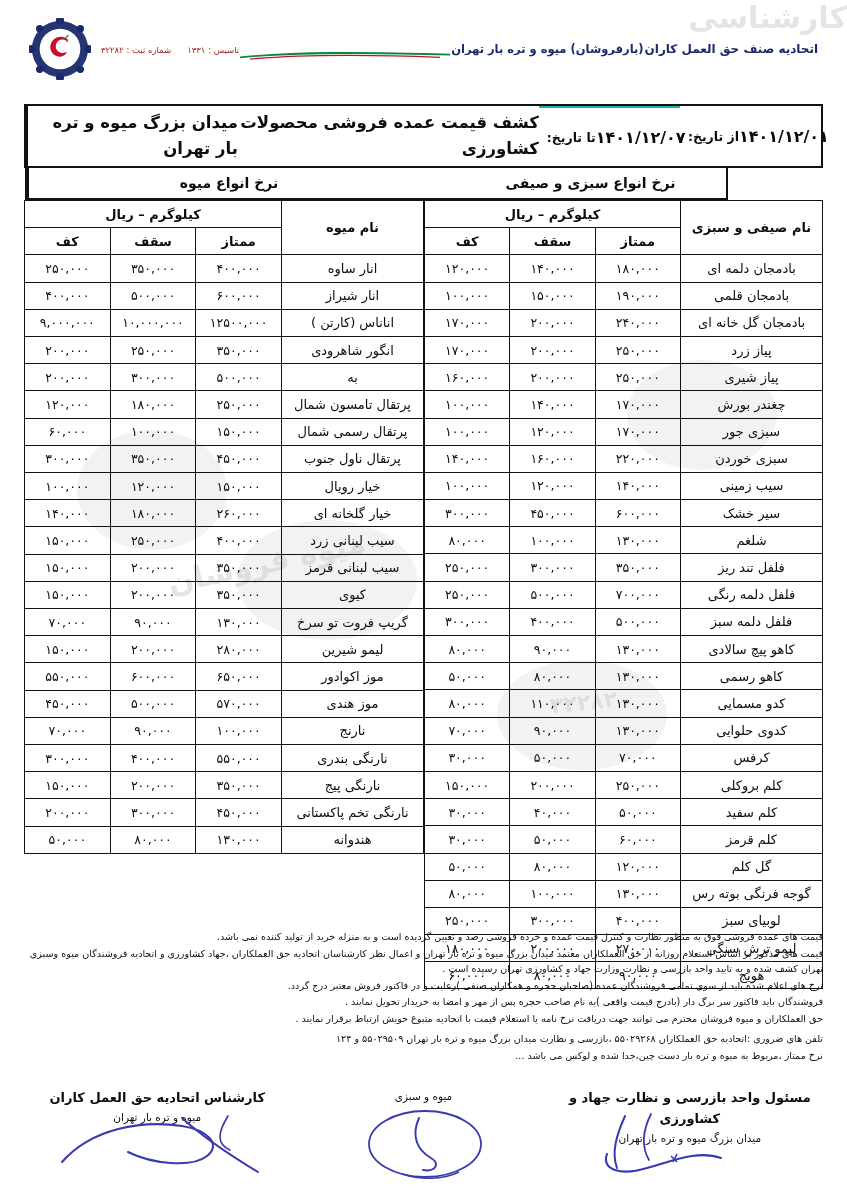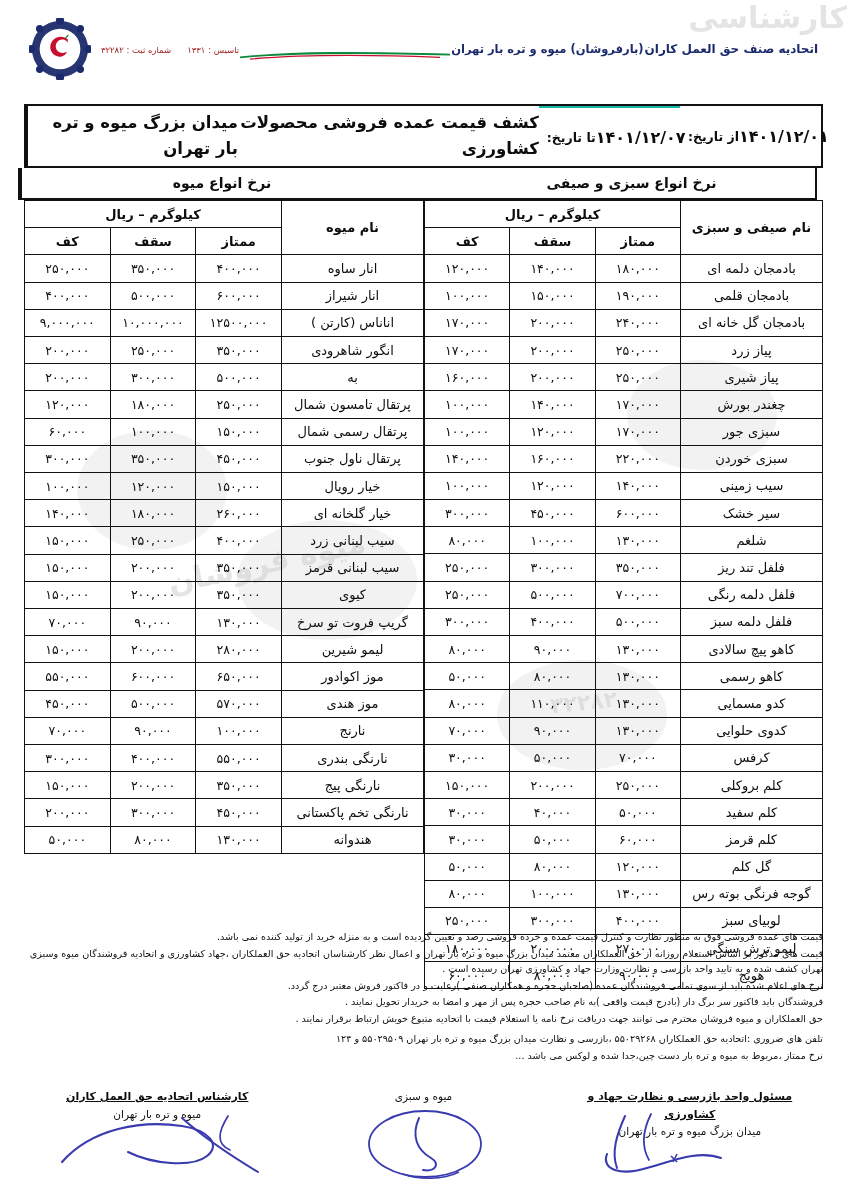--- a/index.html
+++ b/index.html
@@ -51,21 +51,21 @@
   .date-row {
     flex: 1 1 0; display: flex; flex-direction: row-reverse;
     align-items: center; box-sizing: border-box; padding: 0 8px;
   }
   .date-row + .date-row { border-top: 2px solid #14b8a6; }
   .date-label { font-size: 12.5px; font-weight: bold; flex: 0 0 auto; }
   .date-value { flex: 1 1 auto; text-align: right; font-size: 16px; font-weight: bold; letter-spacing: .5px; }
 
   
   .section-band {
-    position: absolute; top: 168px; left: 18px; width: 799px; height: 32px;
+    position: absolute; top: 168px; left: 25px; width: 703px; height: 32px;
     border: 2px solid #111; border-top: 0; box-sizing: border-box;
     display: flex; flex-direction: row-reverse; gap: 26px;
   }
   .section-band > div {
     display: flex; align-items: center; justify-content: center;
     font-size: 14px; font-weight: bold;
   }
   .sec-fruit { flex: 0 0 400px; border-left: 2px solid #111; }
   .sec-veg   { flex: 1 1 auto; }
 
@@ -112,21 +112,21 @@
   .note-sub { }
 
   
   .signatures {
     position: absolute; top: 1088px; left: 24px; width: 799px;
     display: flex; flex-direction: row-reverse;
     justify-content: space-around;
     text-align: center;
   }
   .sig { width: 250px; position: relative; }
-  .sig-title { font-size: 11px; font-weight: bold; line-height: 1.6; text-decoration: underline; }
+  .sig-title { font-size: 13px; font-weight: bold; line-height: 1.6; }
   .sig-sub   { font-size: 10.5px; line-height: 1.6; }
   .sig-ink { position: absolute; top: 22px; left: 0; right: 0; height: 70px; pointer-events: none; }
 
   
   .wm {
     position: absolute; pointer-events: none;
     color: #cfcfcf; opacity: .55;
     font-size: 30px; font-weight: bold;
     white-space: nowrap;
   }

